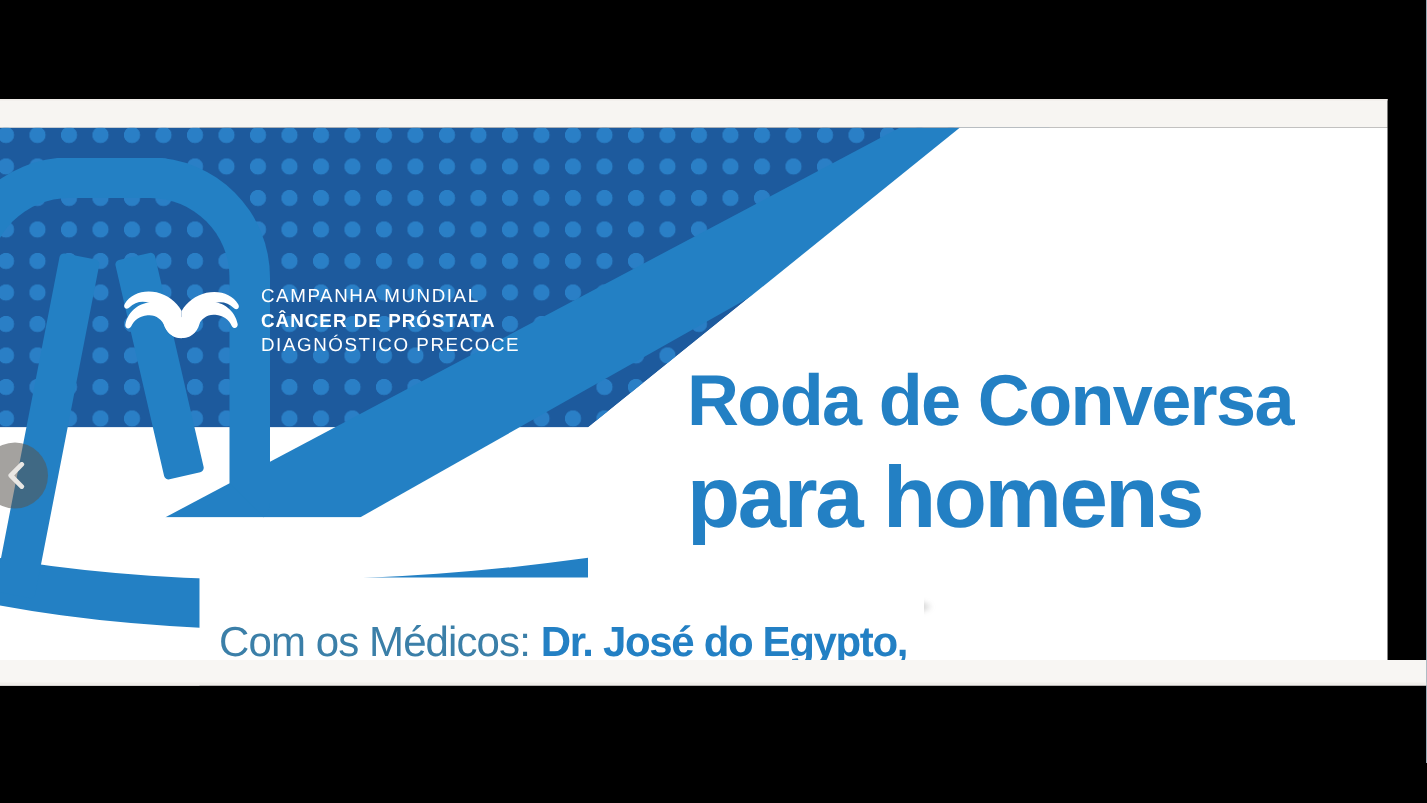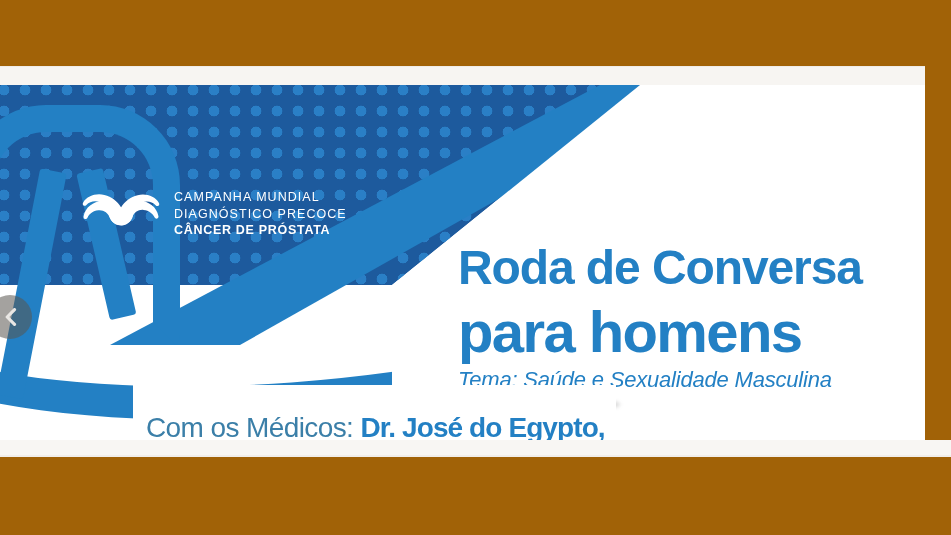--- a/index.html
+++ b/index.html
@@ -3,21 +3,21 @@
 <meta charset="utf-8">
 <style>
   html,body{margin:0;padding:0;background:#ffffff;}
   body{
     width:951px;height:535px;overflow:hidden;position:relative;
     font-family:"Liberation Sans",sans-serif;
     -webkit-font-smoothing:antialiased;
   }
 
   
-  #page{position:absolute;inset:0;background:#a16207;}
+  #page{position:absolute;inset:0;background:#000000;}
 
   
   .top-cream{
     position:absolute;left:0;top:66px;width:925px;height:19px;
     background:#f7f5f2;
   }
   .top-cream:after{
     content:"";position:absolute;left:0;top:0;width:100%;height:1px;
     background:#efece8;
   }
@@ -168,29 +168,28 @@
 
     <div class="campaign">
       <div class="moustache">
         <svg viewBox="0 0 78 40" width="78" height="40" aria-hidden="true">
           <path fill="#ffffff" d="M39 13.5c3.6-6.2 9.4-10.6 16.6-12.3 8.6-2 17.4 1 21.2 7.6 1.6 2.8-1.4 4.4-3.2 2.4-3.2-3.5-8.4-4.6-13.1-3-5.4 1.8-8.4 6.2-9.1 11.6-.8 6.4-5.1 11-11 11.6-5.9.6-10.4-2.6-12.4-7.6-2-5-6.4-8.2-11.6-7.6C11 16.8 7.4 19.6 5.6 23.4 4.4 26 1 25.2 1.6 22.2 3.4 13 12.2 6.6 21.8 7.4c7.6.6 13.8 4.7 17.2 10.6z"></path>
           <path fill="#ffffff" d="M39 13.2c-3.6-6.2-9.4-10.6-16.6-12.3C13.8-1.1 5 1.9 1.2 8.5c-1.6 2.8 1.4 4.4 3.2 2.4 3.2-3.5 8.4-4.6 13.1-3 5.4 1.8 8.4 6.2 9.1 11.6.8 6.4 5.1 11 11 11.6 5.9.6 10.4-2.6 12.4-7.6 2-5 6.4-8.2 11.6-7.6 5.4.6 9 3.4 10.8 7.2 1.2 2.6 4.6 1.8 4-1.2C74.6 12.7 65.8 6.3 56.2 7.1c-7.6.6-13.8 4.7-17.2 10.6z"></path>
         </svg>
       </div>
       <div class="campaign-lines">
         <div class="cl">CAMPANHA MUNDIAL</div>
+        <div class="cl bold">CÂNCER DE PRÓSTATA</div>
         <div class="cl">DIAGNÓSTICO PRECOCE</div>
-        <div class="cl bold">CÂNCER DE PRÓSTATA</div>
       </div>
     </div>
 
     <div class="headline">
       <div class="h-1">Roda de Conversa</div>
       <div class="h-2">para homens</div>
-      <div class="h-3">Tema: Saúde e Sexualidade Masculina</div>
     </div>
 
     <div class="smudge"></div>
 
     <div class="doctors">
       <div class="doc-line doc-line-1">
         <span class="pre">Com os Médicos: </span><span class="nm">Dr. José do Egypto,</span>
       </div>
 
     </div>

